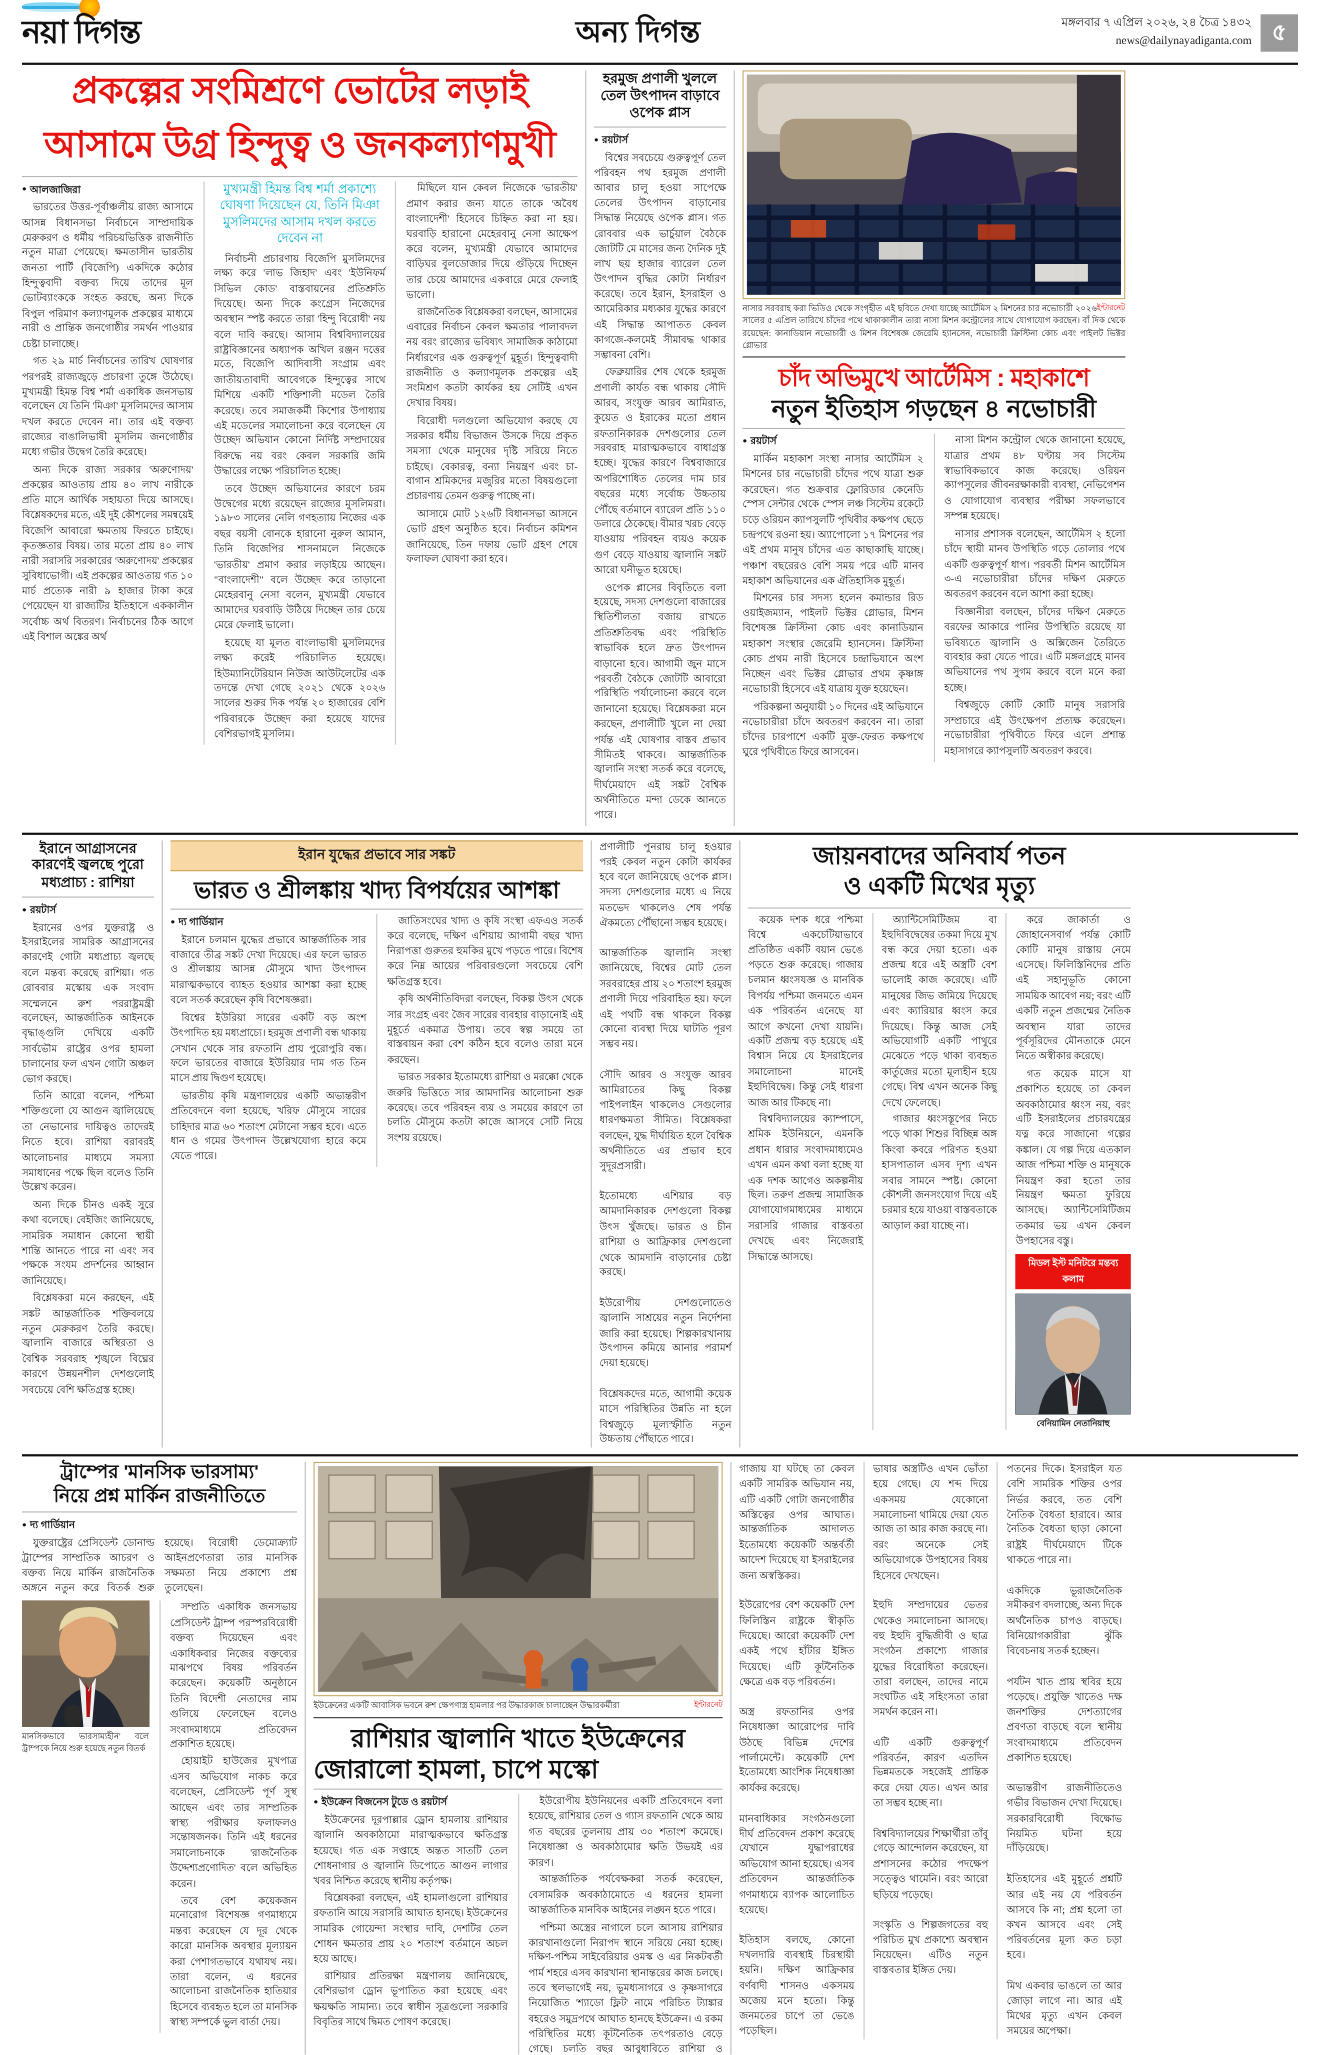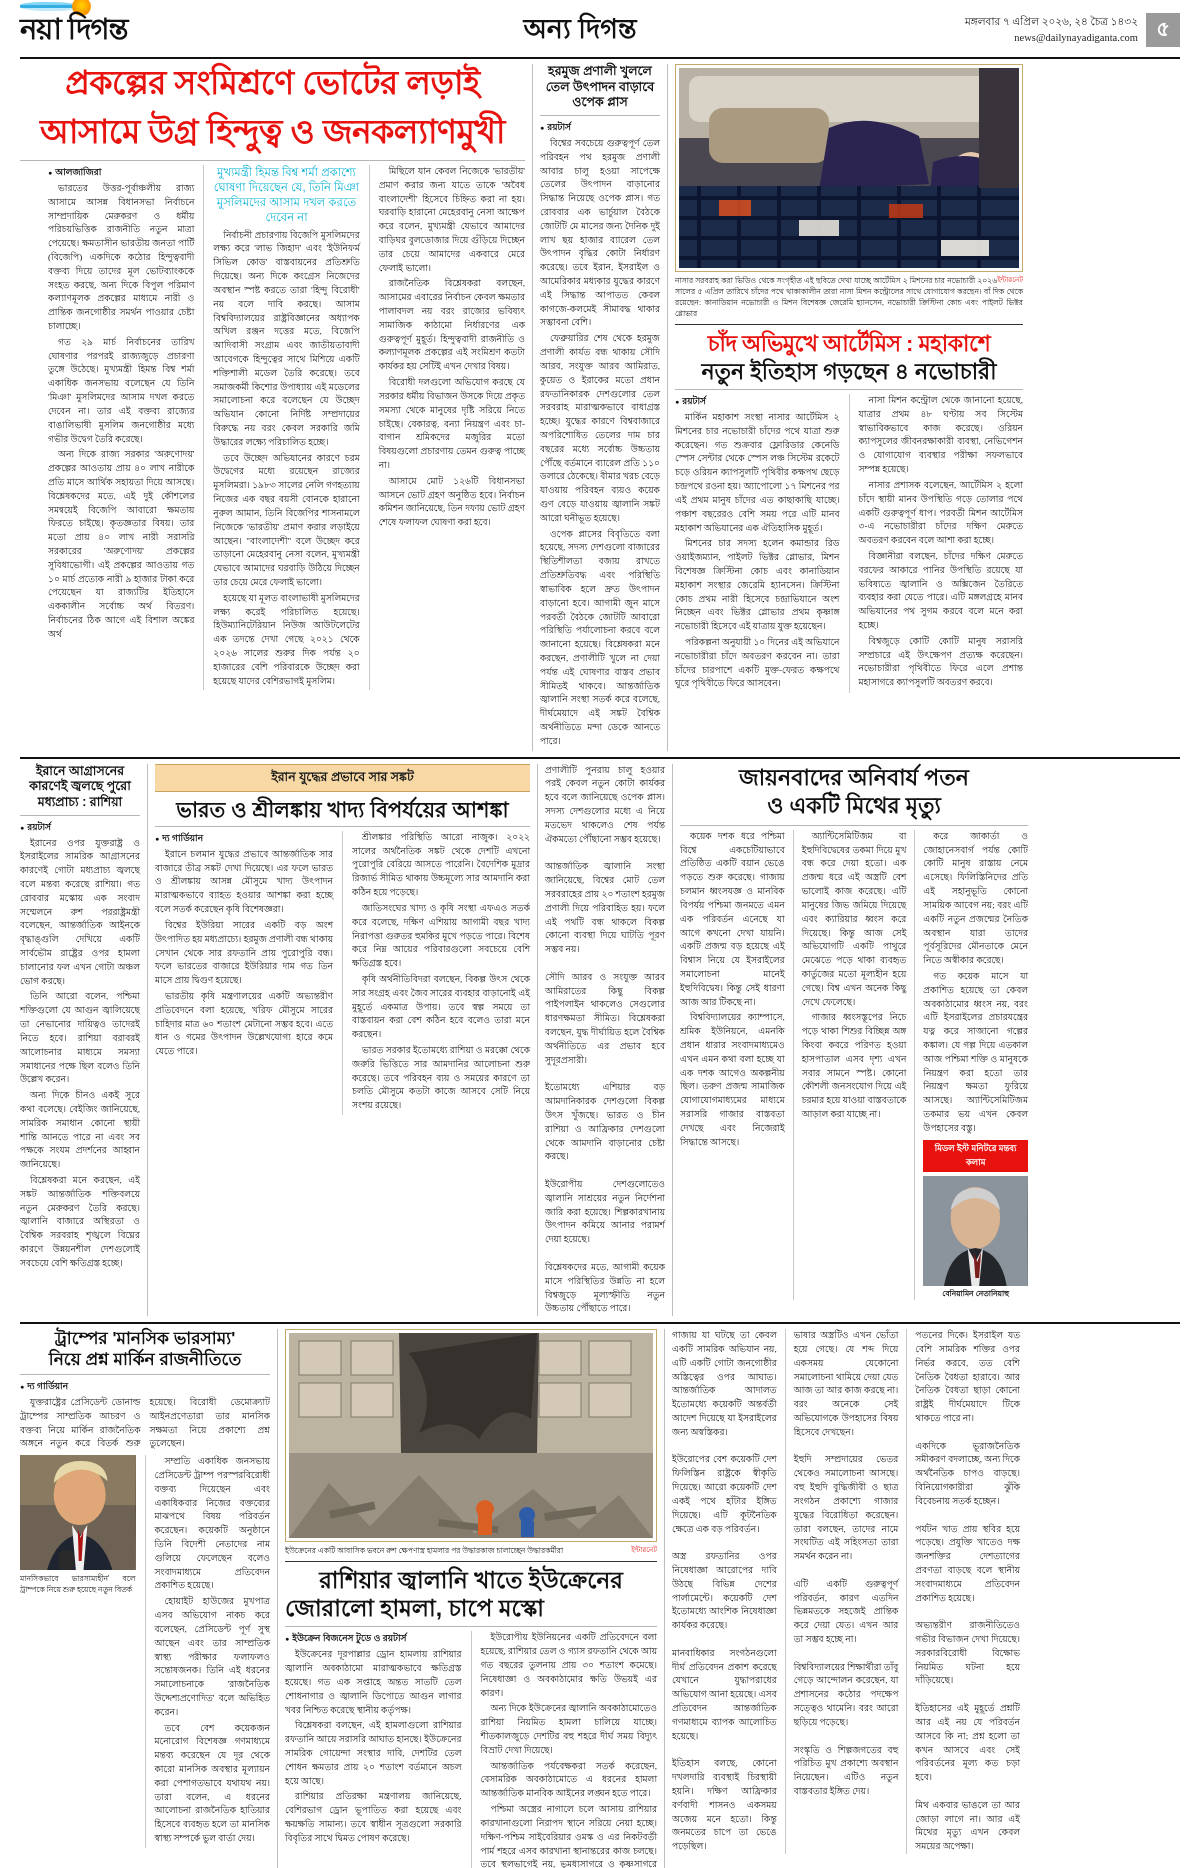--- a/index.html
+++ b/index.html
@@ -132,21 +132,21 @@
   </div>
   <div class="rule-thick"></div>
 
   <div class="main-grid" style="margin-top:5px;">
 
     <div class="col" style="width:505px;">
       <div class="hl-red lead-hl" style="padding-top:0;">প্রকল্পের সংমিশ্রণে ভোটের লড়াই</div>
       <div class="hl-red lead-hl">আসামে উগ্র হিন্দুত্ব ও জনকল্যাণমুখী</div>
       <div class="hairline"></div>
 
-      <div style="display:flex; gap:9px; margin-top:3px;margin-left:28px;">
+      <div style="display:flex; gap:9px; margin-top:3px;">
         <div style="width:160px;">
           <div class="byline">আলজাজিরা</div>
           <div class="bodytext">
               <p>ভারতের উত্তর-পূর্বাঞ্চলীয় রাজ্য আসামে আসন্ন বিধানসভা নির্বাচনে সাম্প্রদায়িক মেরুকরণ ও ধর্মীয় পরিচয়ভিত্তিক রাজনীতি নতুন মাত্রা পেয়েছে। ক্ষমতাসীন ভারতীয় জনতা পার্টি (বিজেপি) একদিকে কঠোর হিন্দুত্ববাদী বক্তব্য দিয়ে তাদের মূল ভোটব্যাংককে সংহত করছে, অন্য দিকে বিপুল পরিমাণ কল্যাণমূলক প্রকল্পের মাধ্যমে নারী ও প্রান্তিক জনগোষ্ঠীর সমর্থন পাওয়ার চেষ্টা চালাচ্ছে।</p>
               <p>গত ২৯ মার্চ নির্বাচনের তারিখ ঘোষণার পরপরই রাজ্যজুড়ে প্রচারণা তুঙ্গে উঠেছে। মুখ্যমন্ত্রী হিমন্ত বিশ্ব শর্মা একাধিক জনসভায় বলেছেন যে তিনি 'মিঞা' মুসলিমদের আসাম দখল করতে দেবেন না। তার এই বক্তব্য রাজ্যের বাঙালিভাষী মুসলিম জনগোষ্ঠীর মধ্যে গভীর উদ্বেগ তৈরি করেছে।</p>
               <p>অন্য দিকে রাজ্য সরকার 'অরুণোদয়' প্রকল্পের আওতায় প্রায় ৪০ লাখ নারীকে প্রতি মাসে আর্থিক সহায়তা দিয়ে আসছে। বিশ্লেষকদের মতে, এই দুই কৌশলের সমন্বয়েই বিজেপি আবারো ক্ষমতায় ফিরতে চাইছে। কৃতজ্ঞতার বিষয়। তার মতো প্রায় ৪০ লাখ নারী সরাসরি সরকারের 'অরুণোদয়' প্রকল্পের সুবিধাভোগী। এই প্রকল্পের আওতায় গত ১০ মার্চ প্রত্যেক নারী ৯ হাজার টাকা করে পেয়েছেন যা রাজ্যটির ইতিহাসে এককালীন সর্বোচ্চ অর্থ বিতরণ। নির্বাচনের ঠিক আগে এই বিশাল অঙ্কের অর্থ</p>
             </div>
         </div>
         <div style="width:1px;background:#c8c8c8;"></div>
         <div style="width:160px;">
@@ -266,21 +266,20 @@
           <div class="byline">দ্য গার্ডিয়ান</div>
           <div class="bodytext">
               <p>ইরানে চলমান যুদ্ধের প্রভাবে আন্তর্জাতিক সার বাজারে তীব্র সঙ্কট দেখা দিয়েছে। এর ফলে ভারত ও শ্রীলঙ্কায় আসন্ন মৌসুমে খাদ্য উৎপাদন মারাত্মকভাবে ব্যাহত হওয়ার আশঙ্কা করা হচ্ছে বলে সতর্ক করেছেন কৃষি বিশেষজ্ঞরা।</p>
               <p>বিশ্বের ইউরিয়া সারের একটি বড় অংশ উৎপাদিত হয় মধ্যপ্রাচ্যে। হরমুজ প্রণালী বন্ধ থাকায় সেখান থেকে সার রফতানি প্রায় পুরোপুরি বন্ধ। ফলে ভারতের বাজারে ইউরিয়ার দাম গত তিন মাসে প্রায় দ্বিগুণ হয়েছে।</p>
               <p>ভারতীয় কৃষি মন্ত্রণালয়ের একটি অভ্যন্তরীণ প্রতিবেদনে বলা হয়েছে, খরিফ মৌসুমে সারের চাহিদার মাত্র ৬০ শতাংশ মেটানো সম্ভব হবে। এতে ধান ও গমের উৎপাদন উল্লেখযোগ্য হারে কমে যেতে পারে।</p>
             </div>
         </div>
         <div style="width:1px;background:#c8c8c8;"></div>
         <div style="width:182px;">
           <div class="bodytext">
-              <p>শ্রীলঙ্কার পরিস্থিতি আরো নাজুক। ২০২২ সালের অর্থনৈতিক সঙ্কট থেকে দেশটি এখনো পুরোপুরি বেরিয়ে আসতে পারেনি। বৈদেশিক মুদ্রার রিজার্ভ সীমিত থাকায় উচ্চমূল্যে সার আমদানি করা কঠিন হয়ে পড়েছে।</p>
               <p>জাতিসংঘের খাদ্য ও কৃষি সংস্থা এফএও সতর্ক করে বলেছে, দক্ষিণ এশিয়ায় আগামী বছর খাদ্য নিরাপত্তা গুরুতর হুমকির মুখে পড়তে পারে। বিশেষ করে নিম্ন আয়ের পরিবারগুলো সবচেয়ে বেশি ক্ষতিগ্রস্ত হবে।</p>
               <p>কৃষি অর্থনীতিবিদরা বলছেন, বিকল্প উৎস থেকে সার সংগ্রহ এবং জৈব সারের ব্যবহার বাড়ানোই এই মুহূর্তে একমাত্র উপায়। তবে স্বল্প সময়ে তা বাস্তবায়ন করা বেশ কঠিন হবে বলেও তারা মনে করছেন।</p>
               <p>ভারত সরকার ইতোমধ্যে রাশিয়া ও মরক্কো থেকে জরুরি ভিত্তিতে সার আমদানির আলোচনা শুরু করেছে। তবে পরিবহন ব্যয় ও সময়ের কারণে তা চলতি মৌসুমে কতটা কাজে আসবে সেটি নিয়ে সংশয় রয়েছে।</p>
             </div>
         </div>
       </div>
     </div>
 
     <div class="vline"></div>
 
@@ -432,21 +431,20 @@
           <div class="bodytext">
               <p>ইউক্রেনের দূরপাল্লার ড্রোন হামলায় রাশিয়ার জ্বালানি অবকাঠামো মারাত্মকভাবে ক্ষতিগ্রস্ত হয়েছে। গত এক সপ্তাহে অন্তত সাতটি তেল শোধনাগার ও জ্বালানি ডিপোতে আগুন লাগার খবর নিশ্চিত করেছে স্থানীয় কর্তৃপক্ষ।</p>
               <p>বিশ্লেষকরা বলছেন, এই হামলাগুলো রাশিয়ার রফতানি আয়ে সরাসরি আঘাত হানছে। ইউক্রেনের সামরিক গোয়েন্দা সংস্থার দাবি, দেশটির তেল শোধন ক্ষমতার প্রায় ২০ শতাংশ বর্তমানে অচল হয়ে আছে।</p>
               <p>রাশিয়ার প্রতিরক্ষা মন্ত্রণালয় জানিয়েছে, বেশিরভাগ ড্রোন ভূপাতিত করা হয়েছে এবং ক্ষয়ক্ষতি সামান্য। তবে স্বাধীন সূত্রগুলো সরকারি বিবৃতির সাথে দ্বিমত পোষণ করেছে।</p>
             </div>
         </div>
         <div style="width:1px;background:#c8c8c8;"></div>
         <div style="width:180px;">
           <div class="bodytext">
               <p>ইউরোপীয় ইউনিয়নের একটি প্রতিবেদনে বলা হয়েছে, রাশিয়ার তেল ও গ্যাস রফতানি থেকে আয় গত বছরের তুলনায় প্রায় ৩০ শতাংশ কমেছে। নিষেধাজ্ঞা ও অবকাঠামোর ক্ষতি উভয়ই এর কারণ।</p>
-              <p>অন্য দিকে ইউক্রেনের জ্বালানি অবকাঠামোতেও রাশিয়া নিয়মিত হামলা চালিয়ে যাচ্ছে। শীতকালজুড়ে দেশটির বহু শহরে দীর্ঘ সময় বিদ্যুৎ বিভ্রাট দেখা দিয়েছে।</p>
               <p>আন্তর্জাতিক পর্যবেক্ষকরা সতর্ক করেছেন, বেসামরিক অবকাঠামোতে এ ধরনের হামলা আন্তর্জাতিক মানবিক আইনের লঙ্ঘন হতে পারে।</p>
               <p>পশ্চিমা অস্ত্রের নাগালে চলে আসায় রাশিয়ার কারখানাগুলো নিরাপদ স্থানে সরিয়ে নেয়া হচ্ছে। দক্ষিণ-পশ্চিম সাইবেরিয়ার ওমস্ক ও এর নিকটবর্তী পার্ম শহরে এসব কারখানা স্থানান্তরের কাজ চলছে। তবে স্থলভাগেই নয়, ভূমধ্যসাগরে ও কৃষ্ণসাগরে নিয়োজিত 'শ্যাডো ফ্লিট' নামে পরিচিত ট্যাঙ্কার বহরেও সমুদ্রপথে আঘাত হানছে ইউক্রেন। এ রকম পরিস্থিতির মধ্যে কূটনৈতিক তৎপরতাও বেড়ে গেছে। চলতি বছর আবুধাবিতে রাশিয়া ও ইউক্রেনের মধ্যে তিন দফা বৈঠক অনুষ্ঠিত হলেও কোনো সমাধান আসেনি। বিশেষত পূর্ব ইউক্রেনের ভূখণ্ডসংক্রান্ত বিষয়ে কোনো পক্ষই সমঝোতায় পৌঁছাতে পারেনি। ফলে যুদ্ধের কূল-কিনারা হচ্ছে না।</p>
             </div>
         </div>
       </div>
     </div>
 
     <div class="vline"></div>
 
     <div class="col" style="width:348px;">

